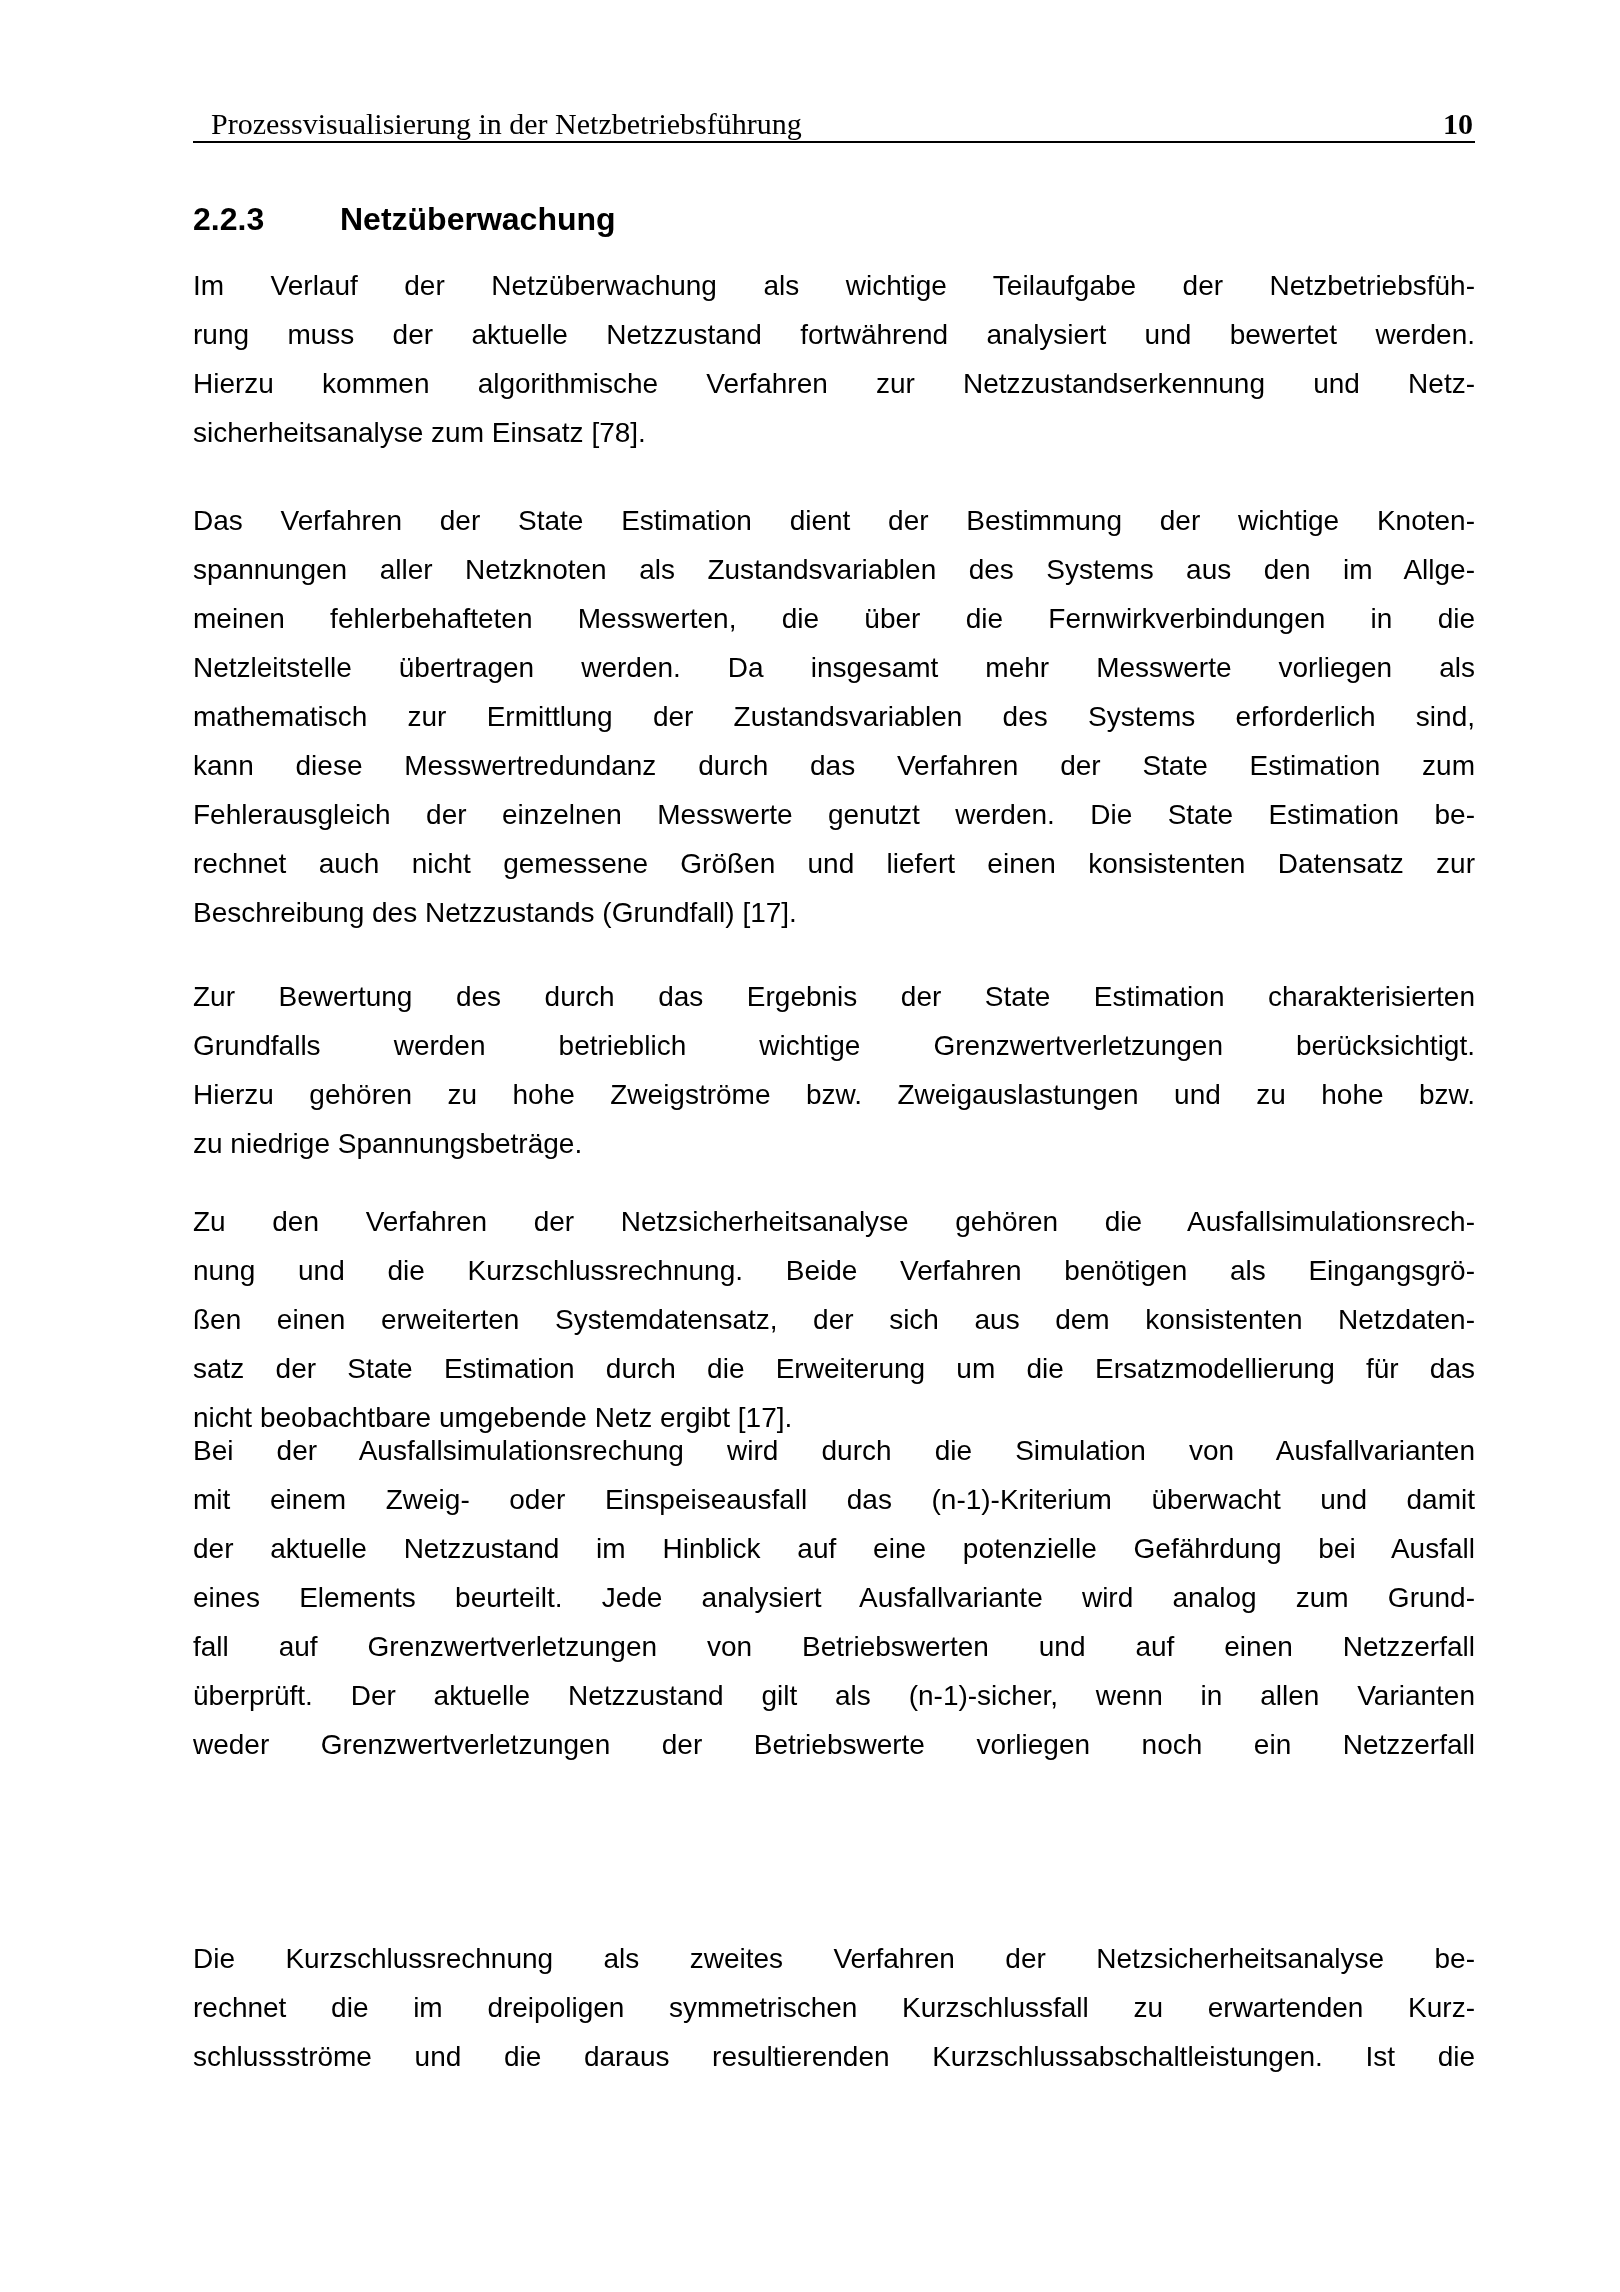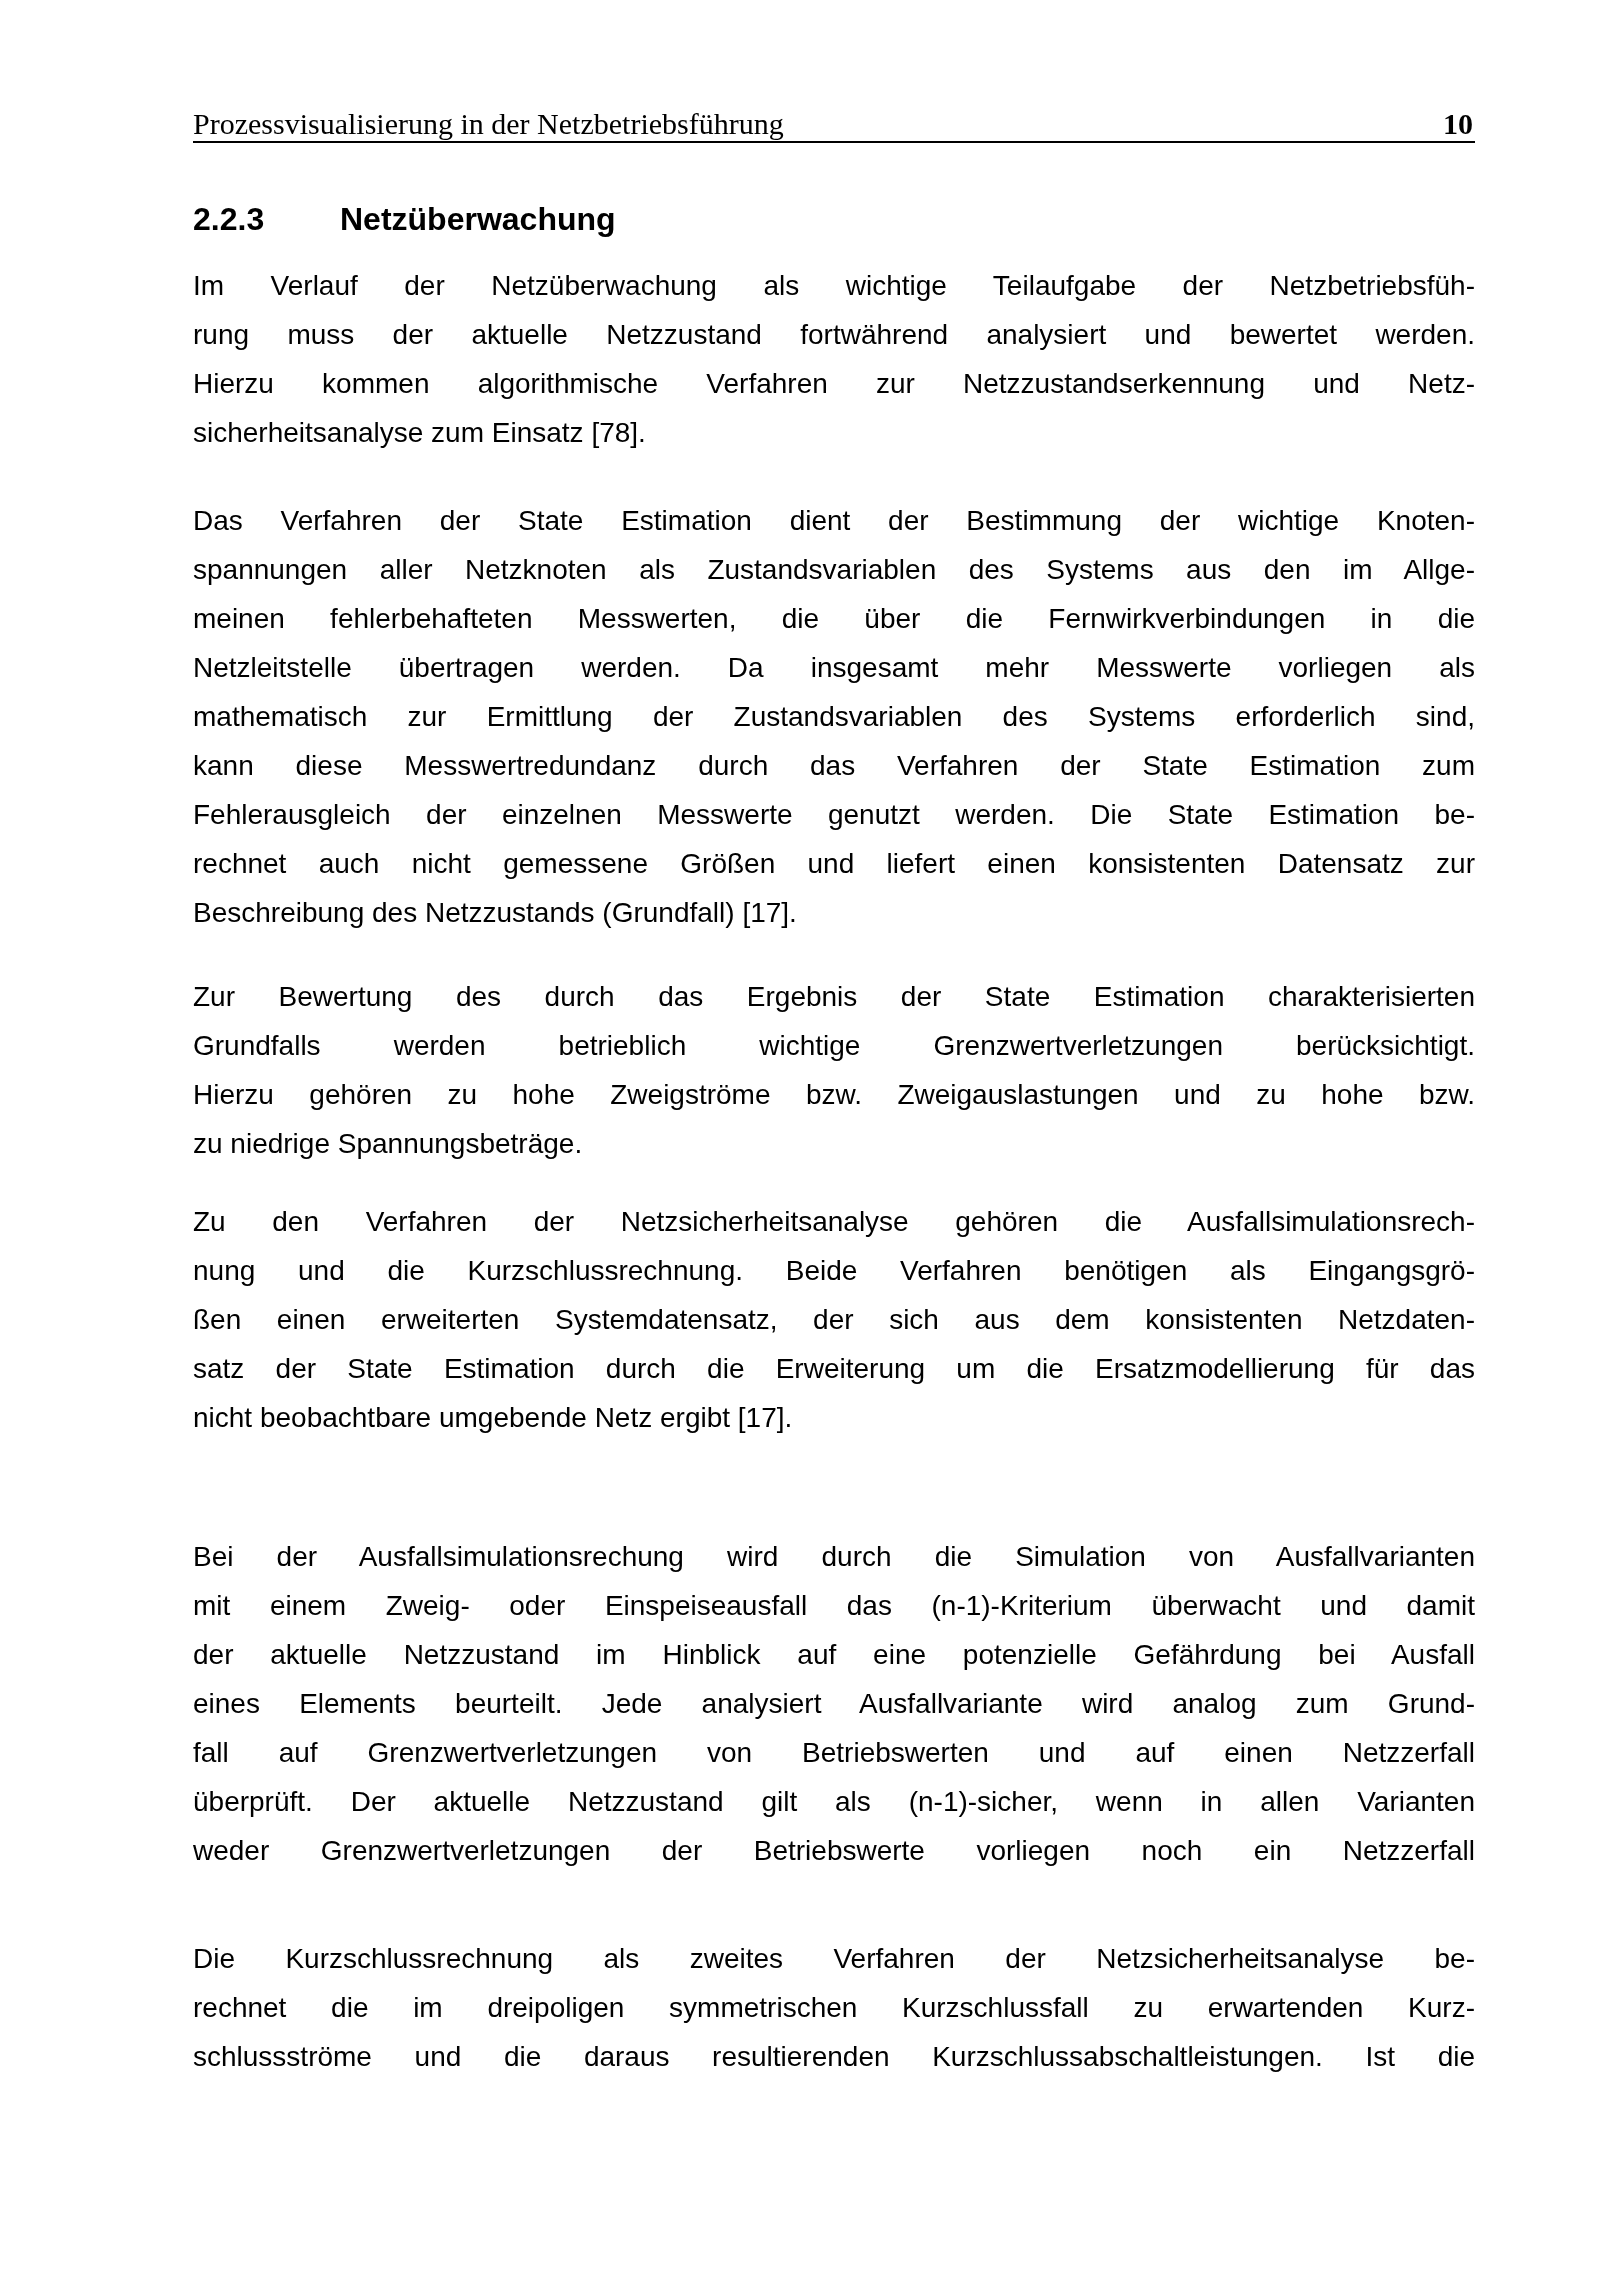--- a/index.html
+++ b/index.html
@@ -3,21 +3,21 @@
 <meta charset="utf-8">
 <style>
   html, body { margin: 0; padding: 0; background: #ffffff; }
   body { width: 1620px; height: 2293px; position: relative; overflow: hidden; color: #000; }
   .page { position: absolute; left: 193px; top: 0; width: 1282px; }
   .running-header {
     position: absolute; left: 0; top: 106px; width: 1282px; height: 35px;
     border-bottom: 2px solid #000;
     font-family: "Liberation Serif", serif; font-size: 30px; line-height: 35px;
   }
-  .running-header .title { position: absolute; left: 0; top: 0; }
+  .running-header .title { position: absolute; left: 18px; top: 0; }
   .running-header .pageno { position: absolute; right: 2px; top: 0; font-weight: bold; }
   .section-heading {
     position: absolute; left: 0; top: 192px; white-space: nowrap;
     font-family: "Liberation Sans", sans-serif; font-weight: bold; font-size: 32px; line-height: 55px;
   }
   .section-heading .num { display: inline-block; width: 147px; }
   .para { position: absolute; left: 0; width: 1282px; }
   .line {
     font-family: Liberation Sans, sans-serif; font-size: 28px; line-height: 49px; height: 49px;
     text-align: justify; text-align-last: justify; white-space: nowrap; overflow: visible;
@@ -62,21 +62,21 @@
       <div class="line just">Hierzu gehören zu hohe Zweigströme bzw. Zweigauslastungen und zu hohe bzw.</div>
       <div class="line just last">zu niedrige Spannungsbeträge.</div>
     </div>
   <div class="para" style="top:1197px;">
       <div class="line just">Zu den Verfahren der Netzsicherheitsanalyse gehören die Ausfallsimulationsrech-</div>
       <div class="line just">nung und die Kurzschlussrechnung. Beide Verfahren benötigen als Eingangsgrö-</div>
       <div class="line just">ßen einen erweiterten Systemdatensatz, der sich aus dem konsistenten Netzdaten-</div>
       <div class="line just">satz der State Estimation durch die Erweiterung um die Ersatzmodellierung für das</div>
       <div class="line just last">nicht beobachtbare umgebende Netz ergibt [17].</div>
     </div>
-  <div class="para" style="top:1532px;">
+  <div class="para" style="top:1426px;">
       <div class="line just">Bei der Ausfallsimulationsrechung wird durch die Simulation von Ausfallvarianten</div>
       <div class="line just">mit einem Zweig- oder Einspeiseausfall das (n-1)-Kriterium überwacht und damit</div>
       <div class="line just">der aktuelle Netzzustand im Hinblick auf eine potenzielle Gefährdung bei Ausfall</div>
       <div class="line just">eines Elements beurteilt. Jede analysiert Ausfallvariante wird analog zum Grund-</div>
       <div class="line just">fall auf Grenzwertverletzungen von Betriebswerten und auf einen Netzzerfall</div>
       <div class="line just">überprüft. Der aktuelle Netzzustand gilt als (n-1)-sicher, wenn in allen Varianten</div>
       <div class="line just">weder Grenzwertverletzungen der Betriebswerte vorliegen noch ein Netzzerfall</div>
     </div>
   <div class="para" style="top:1906px;margin-top:28px;">
       <div class="line just">Die Kurzschlussrechnung als zweites Verfahren der Netzsicherheitsanalyse be-</div>

